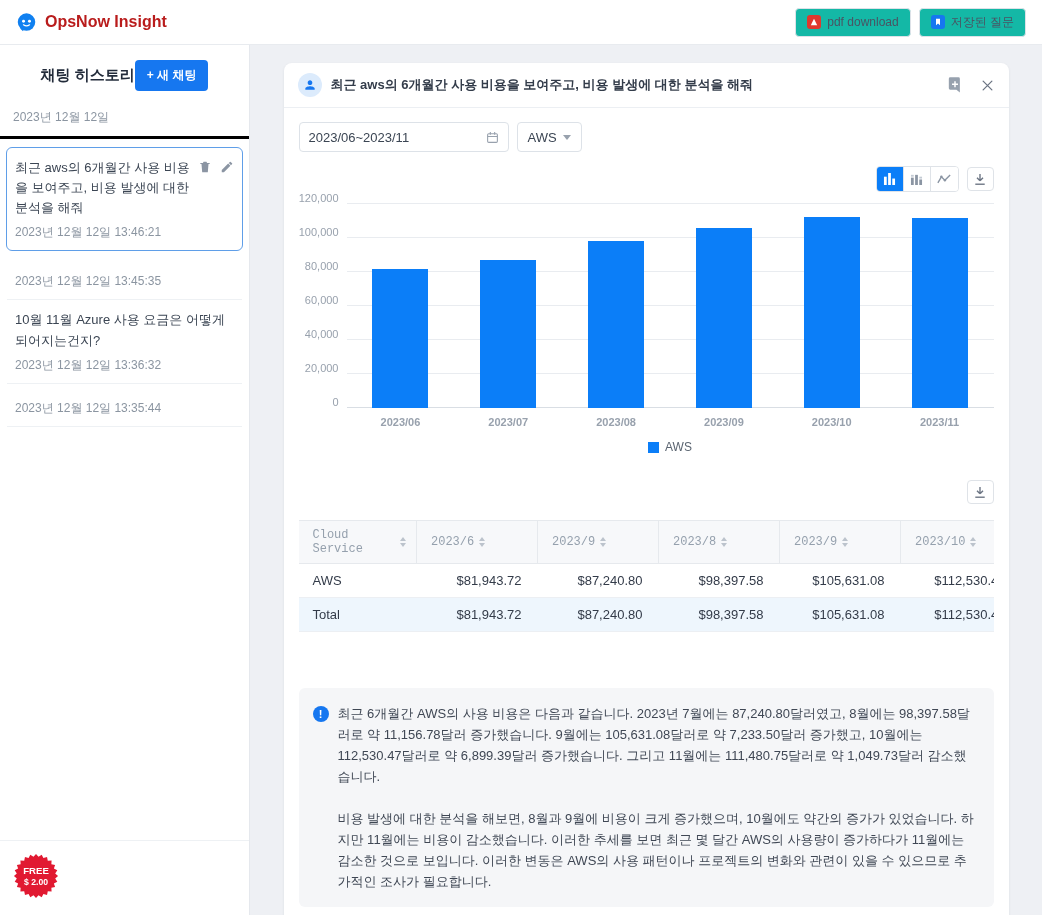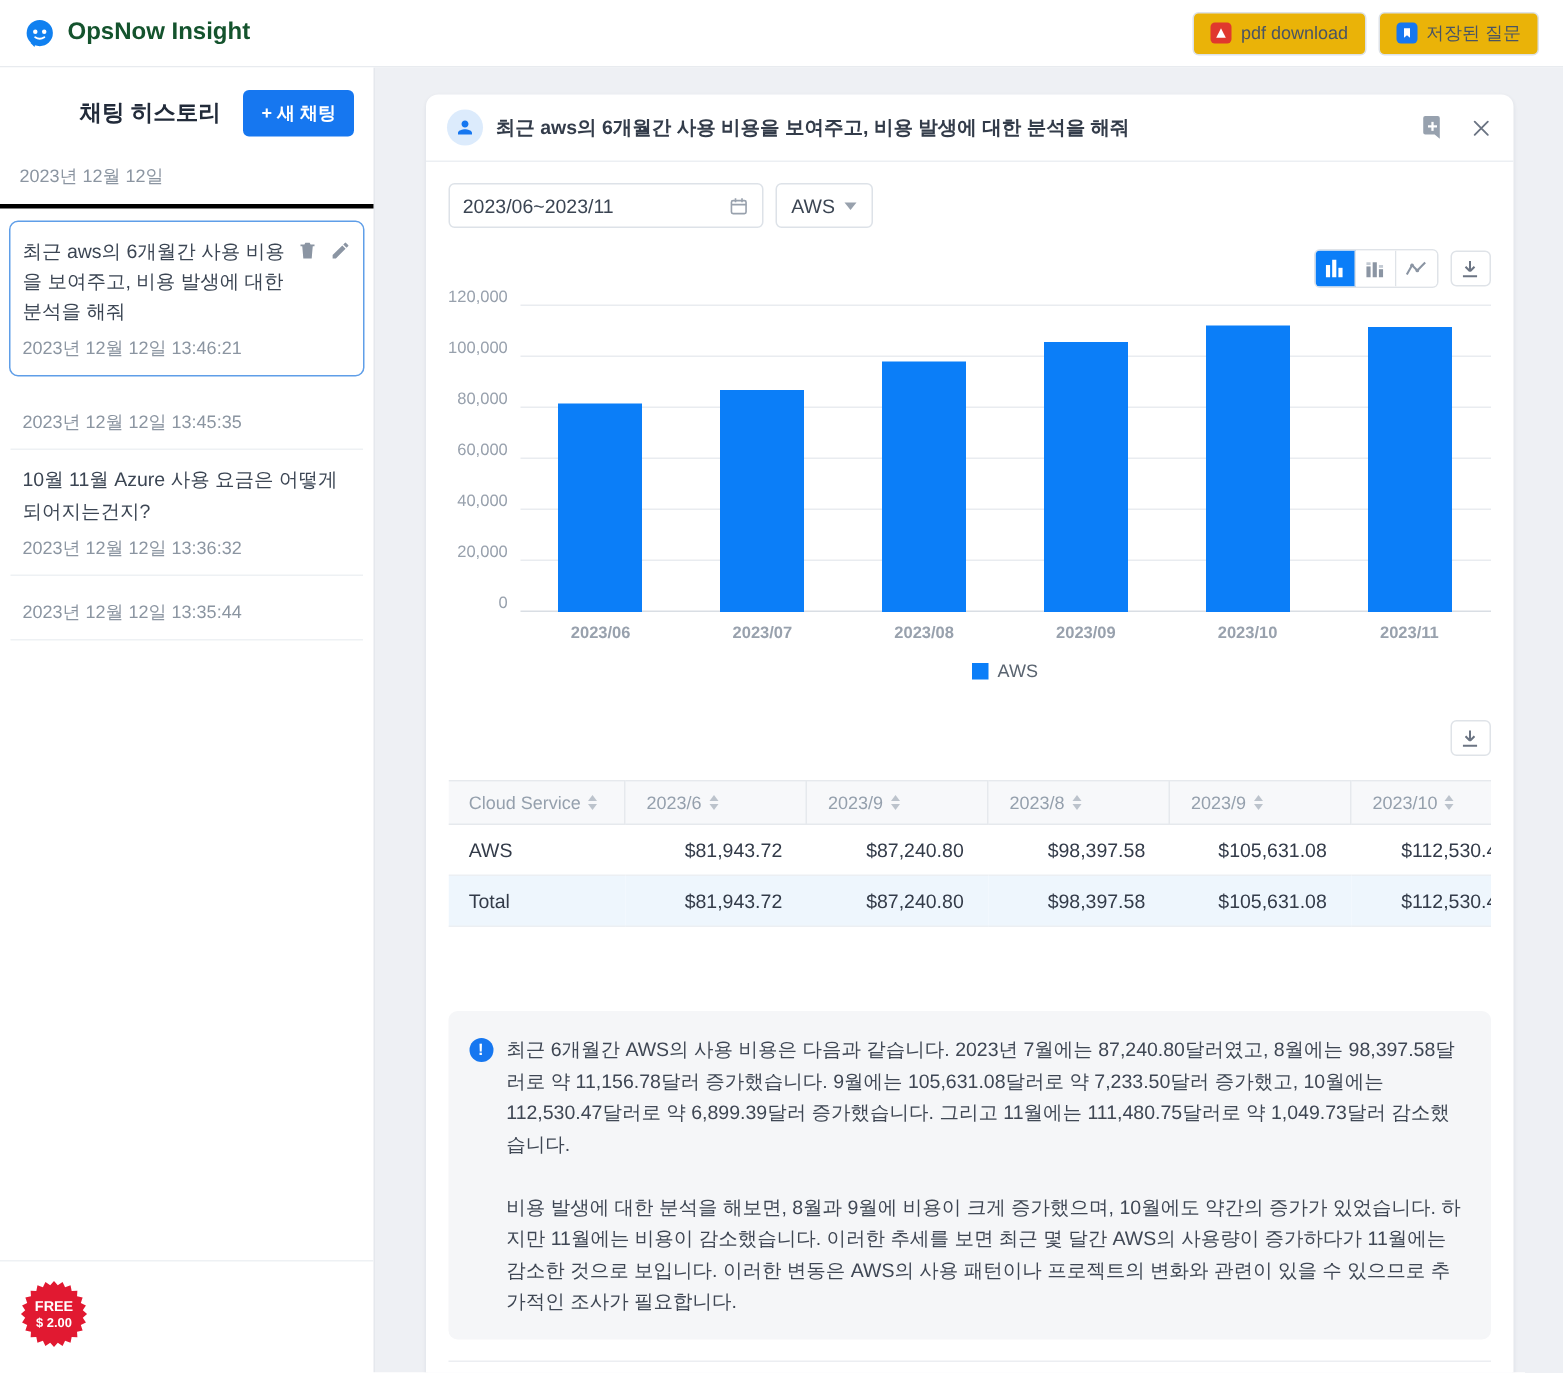--- a/index.html
+++ b/index.html
@@ -3,36 +3,36 @@
 <meta charset="utf-8">
 <style>
   * { margin:0; padding:0; box-sizing:border-box; }
   html,body { width:1042px; height:915px; overflow:hidden; background:#fff;
     font-family:"Liberation Sans","DejaVu Sans",sans-serif; color:#333c4a; }
 
   
   .topbar { height:45px; background:#fff; border-bottom:1px solid #e8ebef;
     display:flex; align-items:center; padding:0 16px; }
   .logo { display:flex; align-items:center; gap:8px; }
-  .logo-title { font-size:16px; font-weight:700; color:#14532d; }
+  .logo-title { font-size:16px; font-weight:700; color:#b91c1c; }
   .topbar-actions { margin-left:auto; display:flex; gap:8px; }
-  .tb-btn { display:flex; align-items:center; gap:6px; background:#eab308;
+  .tb-btn { display:flex; align-items:center; gap:6px; background:#14b8a6;
     border:1px solid #dde2e8; border-radius:4px; padding:5px 11px;
     font-size:12px; color:#4a5463; cursor:pointer; }
   .mini-sq { width:14px; height:14px; border-radius:3px; display:flex;
     align-items:center; justify-content:center; color:#fff; font-size:8px; font-weight:700; }
 
   
   .app { display:flex; height:870px; }
   .sidebar { width:250px; background:#fff; border-right:1px solid #e5e8ed;
     display:flex; flex-direction:column; }
   .main { flex:1; background:#eef0f4; display:flex; flex-direction:column; align-items:center; }
 
   
-  .sb-head { display:flex; align-items:center; justify-content:space-between; padding:15px 13px 12px;margin-left:40px; }
+  .sb-head { display:flex; align-items:center; justify-content:center; padding:15px 13px 12px; }
   .sb-title { font-size:15px; font-weight:700; color:#222b3a; }
   .new-chat-btn { background:#1677f0; color:#fff; border:none; border-radius:4px;
     font-size:12px; font-weight:600; padding:7px 12px; cursor:pointer; }
   .sb-date { font-size:12px; color:#8b95a1; padding:6px 13px 10px; border-bottom:3px solid #000000; }
   .sb-list { flex:1; overflow:hidden; padding:6px; }
   .sb-item { padding:10px 8px 9px; margin:0 1px; border-bottom:1px solid #eef1f4; cursor:pointer; }
   .sb-item.active { border:1px solid #5f9ee8; border-radius:6px; margin:2px 0 6px; }
   .sb-item-row { display:flex; gap:6px; }
   .sb-item-text { flex:1; font-size:13px; color:#3b4553; line-height:1.55; }
   .sb-item-icons { display:flex; gap:8px; align-items:flex-start; padding-top:2px; }
@@ -95,21 +95,21 @@
 
   
   .table-wrap { margin-top:16px; width:695px; overflow:hidden; }
   table { width:723px; table-layout:fixed; border-collapse:collapse; }
   col.c-service { width:118px; }
   col.c-month { width:121px; }
   thead th { background:#f7f8fa; border-top:1px solid #e6e9ed; border-bottom:1px solid #e6e9ed;
     border-right:1px solid #e6e9ed; font-weight:400; font-size:12px; color:#95a0ad;
     text-align:left; padding:7px 10px 7px 14px; }
   thead th:last-child { border-right:none; }
-  .th-inner { display:flex; align-items:center; gap:5px; }
+  .th-inner { display:flex; align-items:center; gap:5px;font-family:Liberation Mono, monospace; }
   .sort { display:inline-flex; flex-direction:column; line-height:0; }
   .sort i { width:0; height:0; border-left:3.5px solid transparent; border-right:3.5px solid transparent; }
   .sort i.up { border-bottom:4px solid #bcc3cc; margin-bottom:2px; }
   .sort i.down { border-top:4px solid #bcc3cc; }
   tbody td { font-size:13px; color:#333b49; padding:9px 16px 9px 14px; text-align:right;
     border-bottom:1px solid #eceff3; white-space:nowrap; }
   tbody td:first-child { text-align:left; }
   tbody tr.total td { background:#eef6fd; }
 
   

